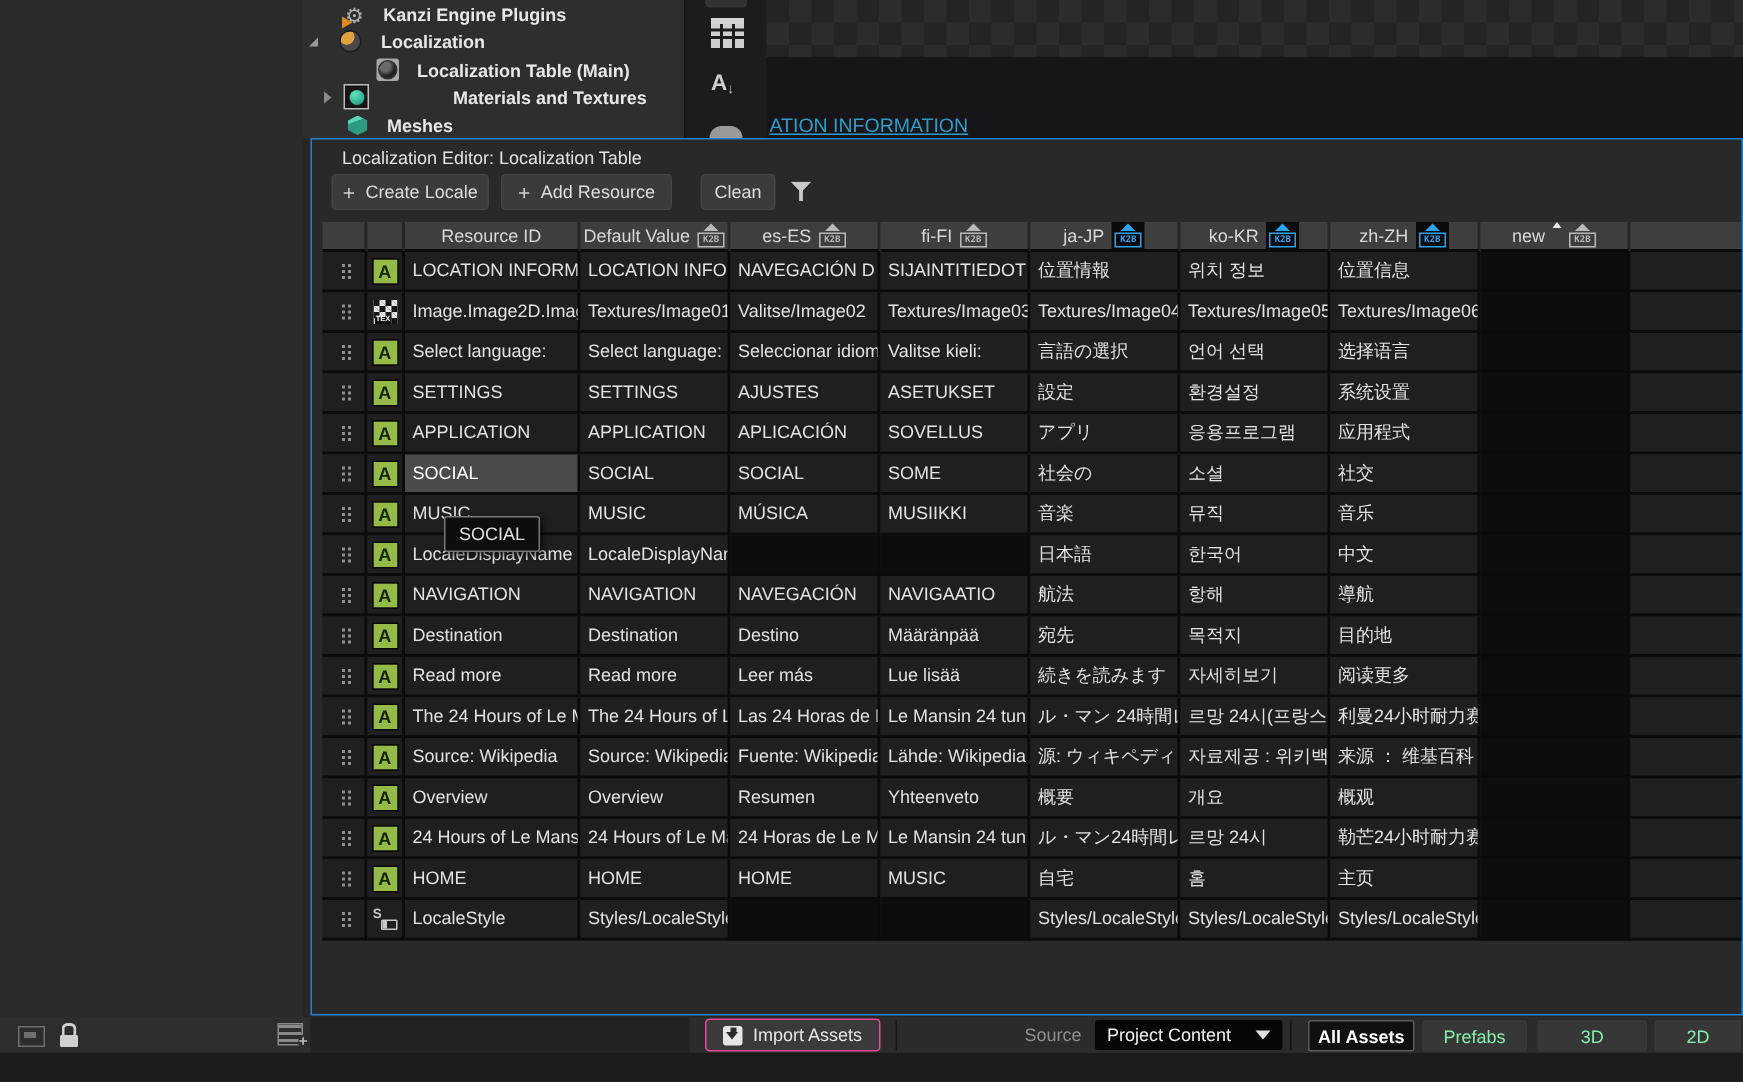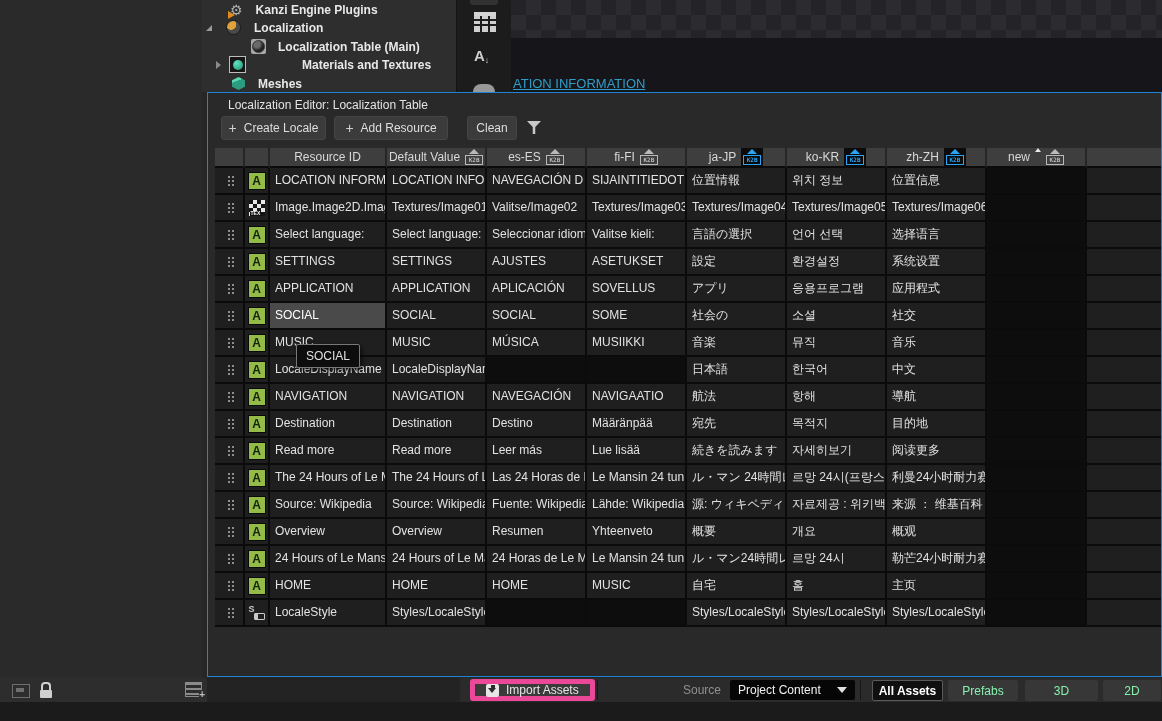--- a/index.html
+++ b/index.html
@@ -98,21 +98,21 @@
   .ic-frame i{position:absolute;left:3px;top:3px;width:8px;height:4px;background:#6f6f6f;}
   .ic-lock{position:absolute;left:40px;top:4px;width:12px;}
   .ic-lock .sh{width:6px;height:6px;border:2px solid #cfcfcf;border-bottom:none;border-radius:4px 4px 0 0;margin:0 auto;}
   .ic-lock .bd{width:12px;height:8px;background:#cfcfcf;border-radius:1px;}
   .ic-addrow{position:absolute;left:185px;top:4px;width:15px;height:13px;border:1px solid #8a8a8a;
     background:repeating-linear-gradient(to bottom,#8a8a8a 0 2px,transparent 2px 5px);}
   .ic-addrow i{position:absolute;right:-4px;bottom:-4px;font-style:normal;font-size:10px;font-weight:bold;color:#bdbdbd;line-height:10px;background:#2d2d2d;}
   #mid-bottom{position:absolute;left:207px;top:678px;width:253px;height:24px;background:#232323;}
   #assets-bar{position:absolute;left:460px;top:678px;width:702px;height:24px;background:#2b2b2b;}
   #assets-bar .vdiv{position:absolute;top:2px;width:1px;height:20px;background:#161616;}
-  #btn-import{position:absolute;left:10px;top:1px;height:22px;box-sizing:border-box;background:#3a3a3a;border:5px solid #ec4899;
+  #btn-import{position:absolute;left:10px;top:1px;height:22px;box-sizing:border-box;background:#3a3a3a;border:1px solid #ec4899;
     border-radius:3px;color:#e6e6e6;font-size:12px;display:flex;align-items:center;gap:7px;padding:0 11px;}
   .ic-dl{width:13px;height:13px;background:#e6e6e6;border-radius:2px;position:relative;}
   .ic-dl::before{content:"";position:absolute;left:4.5px;top:1px;width:4px;height:4px;background:#2b2b2b;}
   .ic-dl::after{content:"";position:absolute;left:2px;top:4px;width:0;height:0;
     border-left:4.5px solid transparent;border-right:4.5px solid transparent;border-top:5px solid #2b2b2b;}
   #src-label{position:absolute;left:223px;top:5px;font-size:12px;color:#909090;}
   #src-dropdown{position:absolute;left:270px;top:2px;width:125px;height:20px;background:#060606;border-radius:2px;
     color:#f2f2f2;font-size:12px;display:flex;align-items:center;padding:0 8px;box-sizing:border-box;}
   #src-dropdown .caret{margin-left:auto;width:0;height:0;border-left:5px solid transparent;border-right:5px solid transparent;border-top:6px solid #e0e0e0;}
   .fbtn{position:absolute;top:2px;height:21px;box-sizing:border-box;background:#373737;border-radius:2px;

